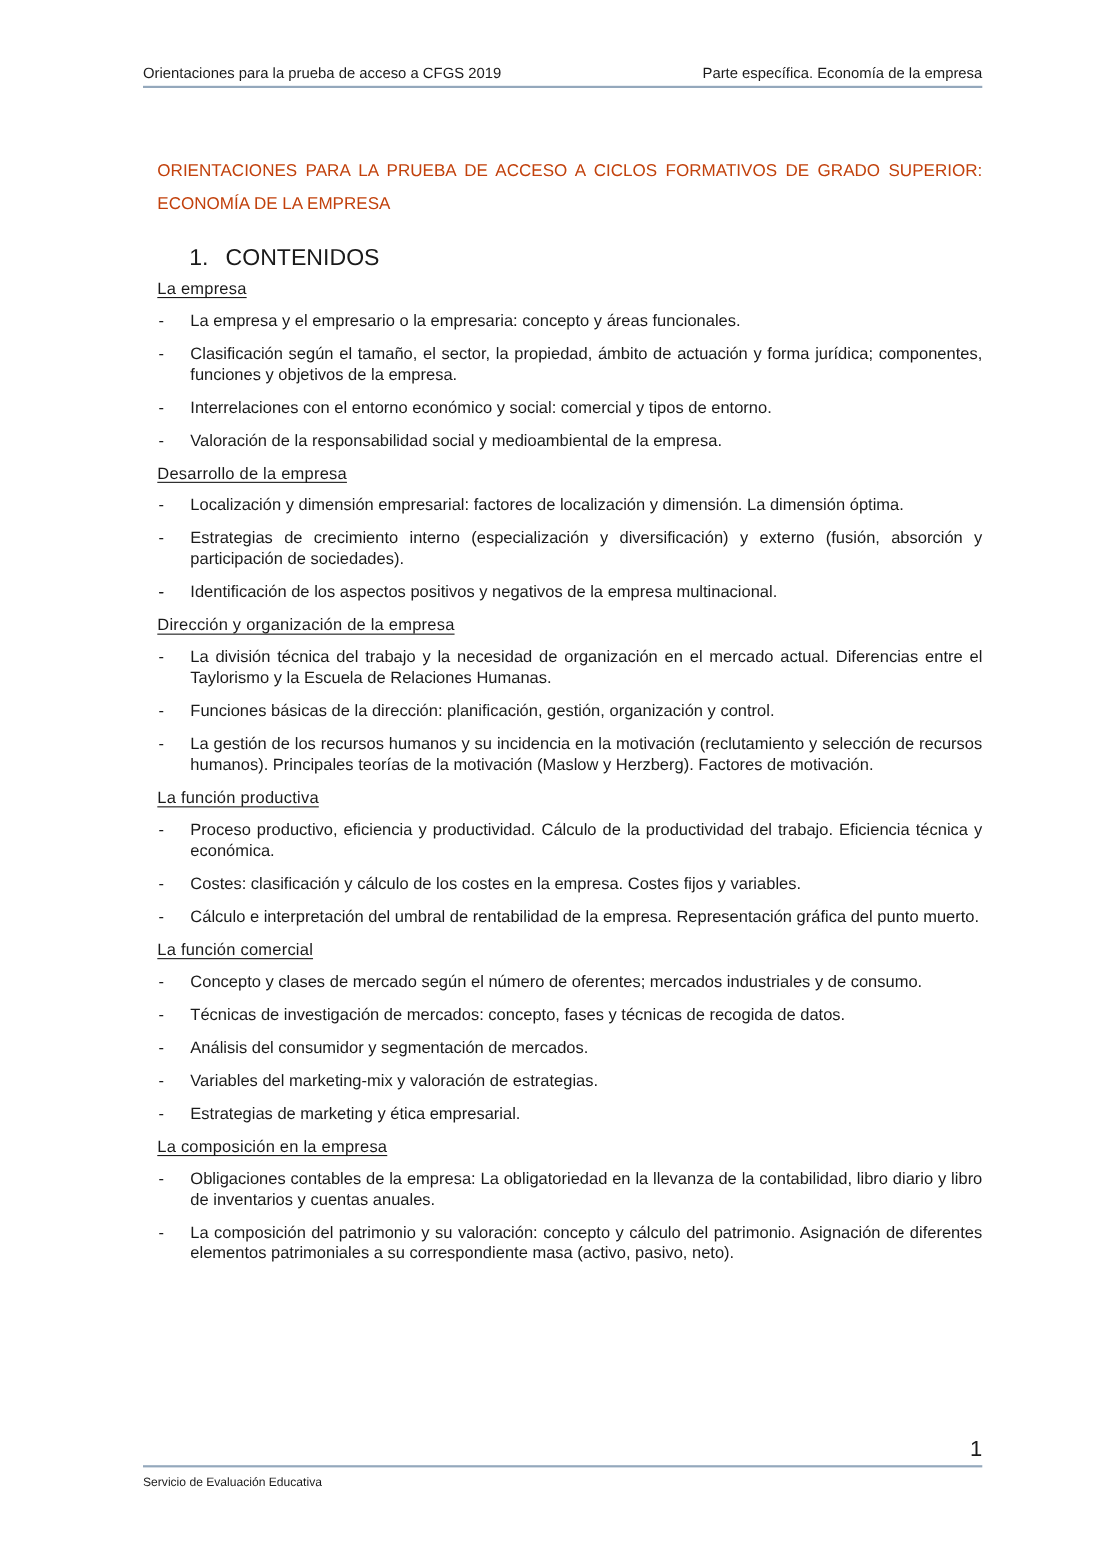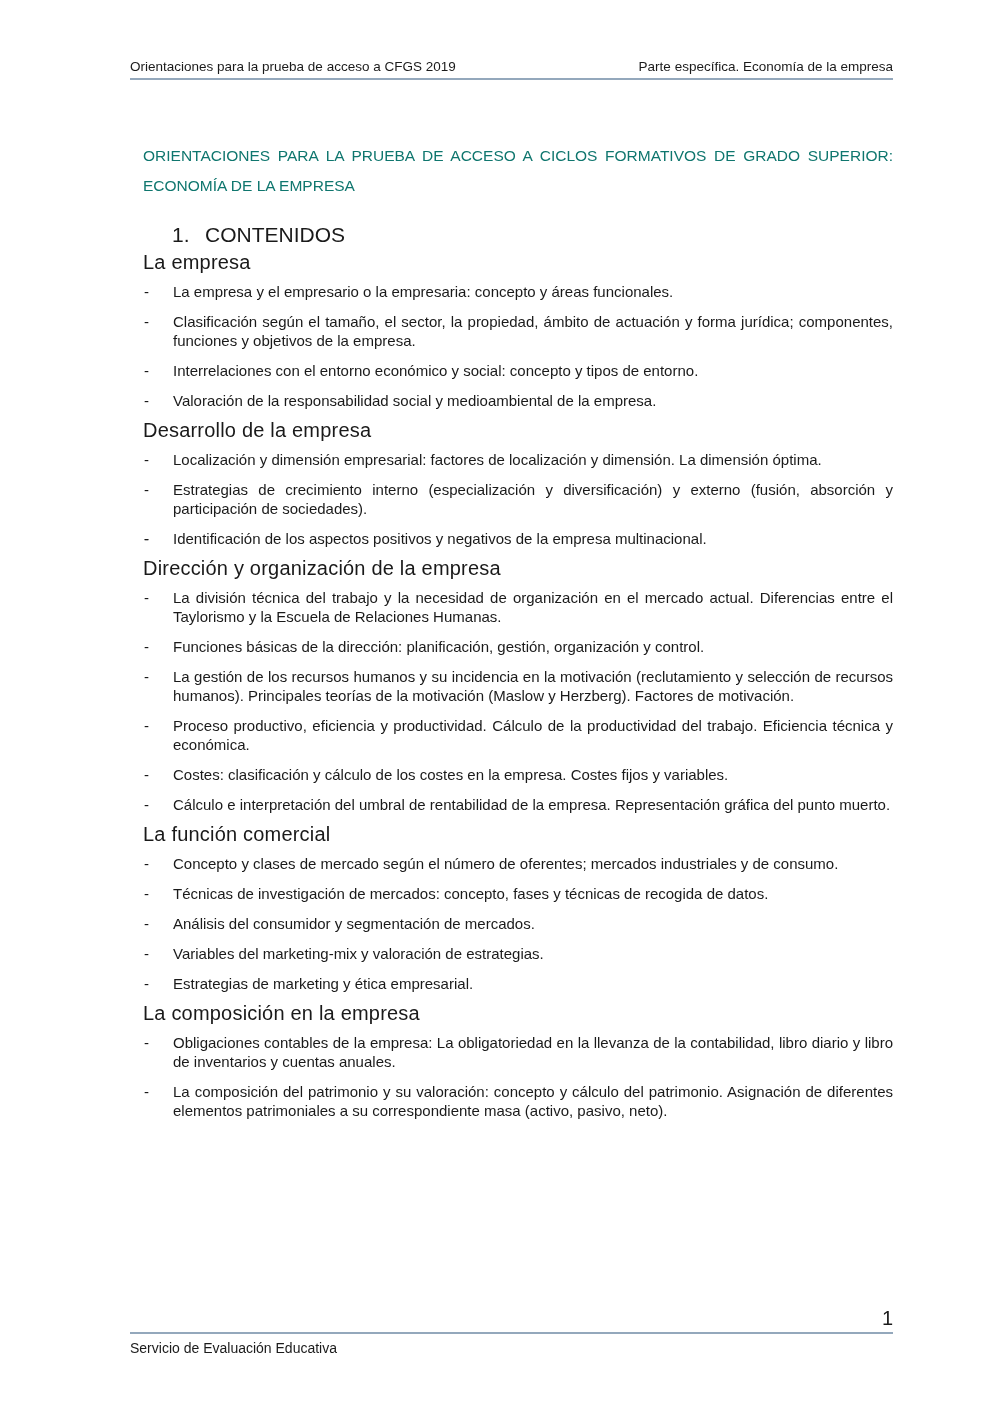--- a/index.html
+++ b/index.html
@@ -38,36 +38,37 @@
     position: absolute;
     top: 141px;
     left: 143px;
     right: 107px;
   }
   .doc-title {
     font-size: 15.5px;
     line-height: 30px;
     text-align: justify;
     margin: 0 0 24px 0;
-    color: #0f766e;
+    color: #c2410c;
   }
   .contents-heading {
     font-size: 21px;
     line-height: 19px;
     margin: 0 0 9px 0;
     padding-left: 29px;
   }
   .contents-heading .num {
     display: inline-block;
     width: 33px;
   }
   .section-heading {
-    font-size: 20px;
+    font-size: 15px;
     line-height: 19px;
     margin: 9px 0 10px 0;
+    text-decoration: underline;
     text-underline-offset: 3px;
     letter-spacing: 0.2px;
   }
   .item {
     position: relative;
     padding-left: 30px;
     font-size: 15px;
     line-height: 19px;
     text-align: justify;
     margin: 0 0 11px 0;
@@ -91,21 +92,21 @@
     line-height: 25px;
     margin-bottom: 1px;
     color: #1b1b1b;
   }
   .footer-rule {
     height: 0;
     border-top: 2px solid #94a8bc;
   }
   .footer-text {
     margin-top: 6px;
-    font-size: 14px;
+    font-size: 11px;
     line-height: 17px;
     color: #1b1b1b;
   }
 </style>
 </head>
 <body>
 
 <div class="page">
 
   <div class="running-header">
@@ -126,21 +127,21 @@
       <div class="item">
         <span class="dash">-</span>
         <span>La empresa y el empresario o la empresaria: concepto y áreas funcionales.</span>
       </div>
       <div class="item">
         <span class="dash">-</span>
         <span>Clasificación según el tamaño, el sector, la propiedad, ámbito de actuación y forma jurídica; componentes, funciones y objetivos de la empresa.</span>
       </div>
       <div class="item">
         <span class="dash">-</span>
-        <span>Interrelaciones con el entorno económico y social: concepto y tipos de entorno.</span>
+        <span>Interrelaciones con el entorno económico y social: comercial y tipos de entorno.</span>
       </div>
       <div class="item">
         <span class="dash">-</span>
         <span>Valoración de la responsabilidad social y medioambiental de la empresa.</span>
       </div>
     </div>
 
     <div>
       <div class="section-heading">Desarrollo de la empresa</div>
       <div class="item">
@@ -170,20 +171,21 @@
         <span class="dash">-</span>
         <span>Funciones básicas de la dirección: planificación, gestión, organización y control.</span>
       </div>
       <div class="item">
         <span class="dash">-</span>
         <span>La gestión de los recursos humanos y su incidencia en la motivación (reclutamiento y selección de recursos humanos). Principales teorías de la motivación (Maslow y Herzberg). Factores de motivación.</span>
       </div>
     </div>
 
     <div>
+      <div class="section-heading">La función productiva</div>
       <div class="item">
         <span class="dash">-</span>
         <span>Proceso productivo, eficiencia y productividad. Cálculo de la productividad del trabajo. Eficiencia técnica y económica.</span>
       </div>
       <div class="item">
         <span class="dash">-</span>
         <span>Costes: clasificación y cálculo de los costes en la empresa. Costes fijos y variables.</span>
       </div>
       <div class="item">
         <span class="dash">-</span>

